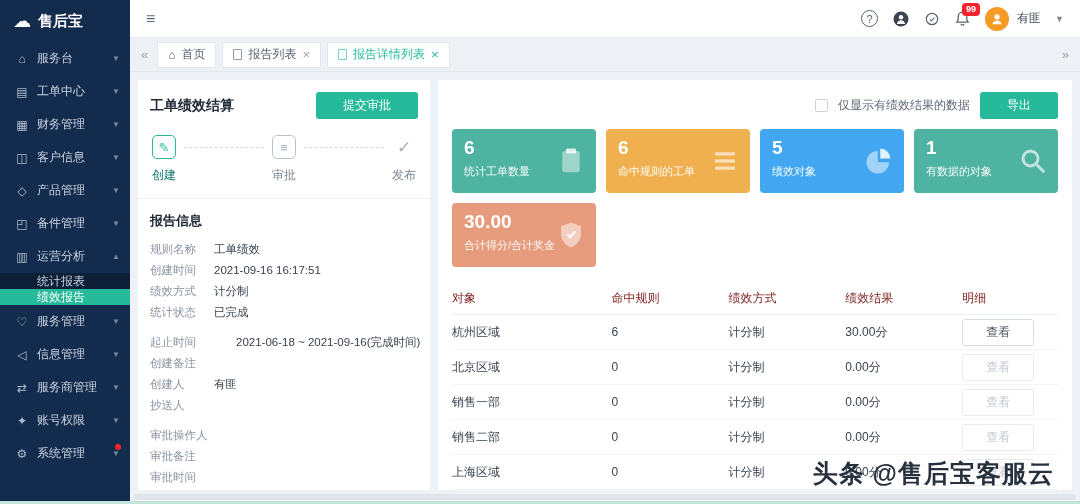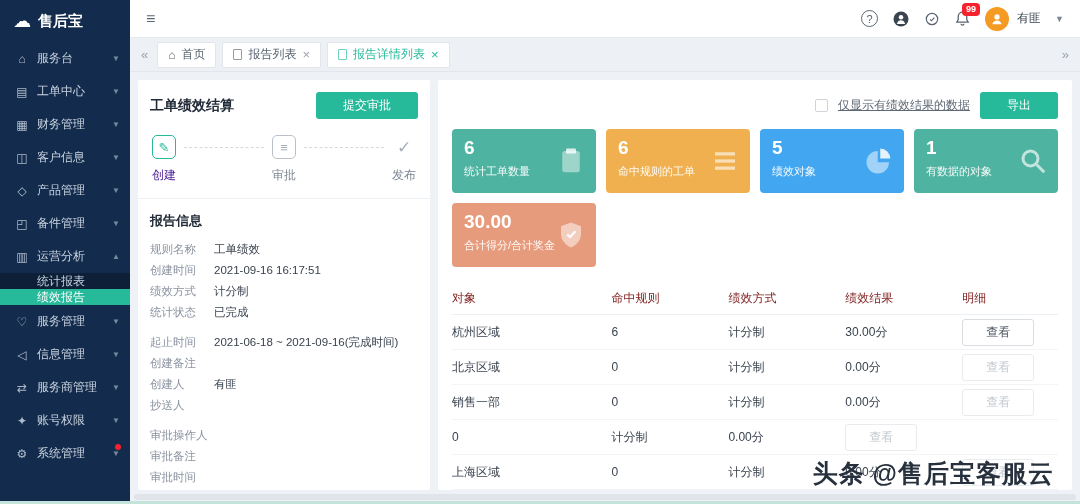--- a/index.html
+++ b/index.html
@@ -53,32 +53,32 @@
   .lp-head { display:flex; align-items:center; justify-content:space-between; }
   .lp-title { font-size:14px; font-weight:bold; color:#222b38; }
   .btn { background:#26b99a; color:#fff; border:none; border-radius:3px; font-size:12px; padding:5px 27px; cursor:pointer; }
   .steps { margin:16px 2px 0; }
   .steps-icons { display:flex; align-items:center; }
   .step-ico { width:24px; height:24px; border:1.4px solid #b9c0c9; border-radius:5px; color:#a7afba; display:flex; align-items:center; justify-content:center; font-size:13px; flex-shrink:0; }
   .step-ico.done { border-color:#26b99a; color:#26b99a; }
   .step-ico.plain { border:none; font-size:17px; }
   .step-dash { flex:1; border-top:1.5px dashed #d4d9df; margin:0 8px; }
   .steps-labels { display:flex; justify-content:space-between; margin-top:8px; font-size:12px; color:#7c8694; }
-  .step-label.done { color:#4c1d95; }
+  .step-label.done { color:#0f766e; }
   .divider { height:1px; background:#eef1f4; margin:14px -12px 0; }
   .section-title { font-size:13px; font-weight:bold; color:#222b38; margin:13px 0 9px; }
   .field-row { display:flex; font-size:11.5px; line-height:21px; }
-  .field-row.gap { margin-top:9px; }
+  .field-row.gap { margin-top:9px;gap:22px; }
   .f-label { width:64px; color:#8b93a1; flex-shrink:0; }
   .f-value { color:#39424e; white-space:nowrap; }
 
   
   .filter-row { display:flex; align-items:center; justify-content:flex-end; gap:10px; }
   .checkbox { width:13px; height:13px; border:1px solid #cfd4da; border-radius:2px; background:#fff; cursor:pointer; flex-shrink:0; }
-  .filter-label { font-size:12px; color:#5f6875;text-decoration:underline; }
+  .filter-label { font-size:12px; color:#5f6875; }
   .stats { display:flex; gap:10px; margin-top:10px; }
   .stat { flex:1; height:64px; border-radius:4px; color:#fff; padding:9px 12px; position:relative; overflow:hidden; }
   .stat .v { font-size:19px; font-weight:bold; line-height:1.1; }
   .stat .l { font-size:11px; opacity:.95; margin-top:5px; white-space:nowrap; }
   .stat .ico { position:absolute; right:10px; top:50%; transform:translateY(-50%); width:30px; height:30px; }
   .stat .ico svg { width:30px; height:30px; }
   .score-row { margin-top:10px; display:flex; }
   .score-row .stat { flex:none; width:calc((100% - 30px) / 4); }
   .tbl { margin-top:16px; }
   .tbl-head, .tbl-row { display:grid; grid-template-columns:1.5fr 1.1fr 1.1fr 1.1fr .9fr; align-items:center; }
@@ -376,20 +376,21 @@
                 <div><button class="view-btn disabled">查看</button></div>
               </div>
               <div class="tbl-row">
                 <div>销售一部</div>
                 <div>0</div>
                 <div>计分制</div>
                 <div>0.00分</div>
                 <div><button class="view-btn disabled">查看</button></div>
               </div>
               <div class="tbl-row">
+                <div>销售二部</div>
                 <div>0</div>
                 <div>计分制</div>
                 <div>0.00分</div>
                 <div><button class="view-btn disabled">查看</button></div>
               </div>
               <div class="tbl-row">
                 <div>上海区域</div>
                 <div>0</div>
                 <div>计分制</div>
                 <div>0.00分</div>

